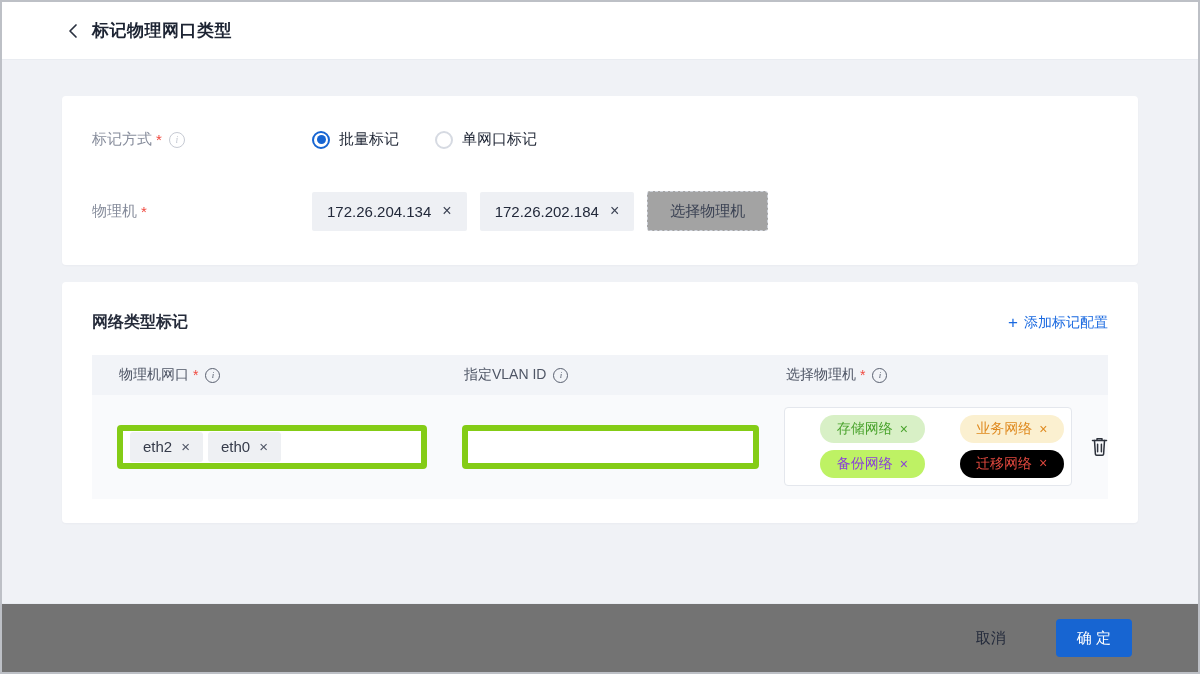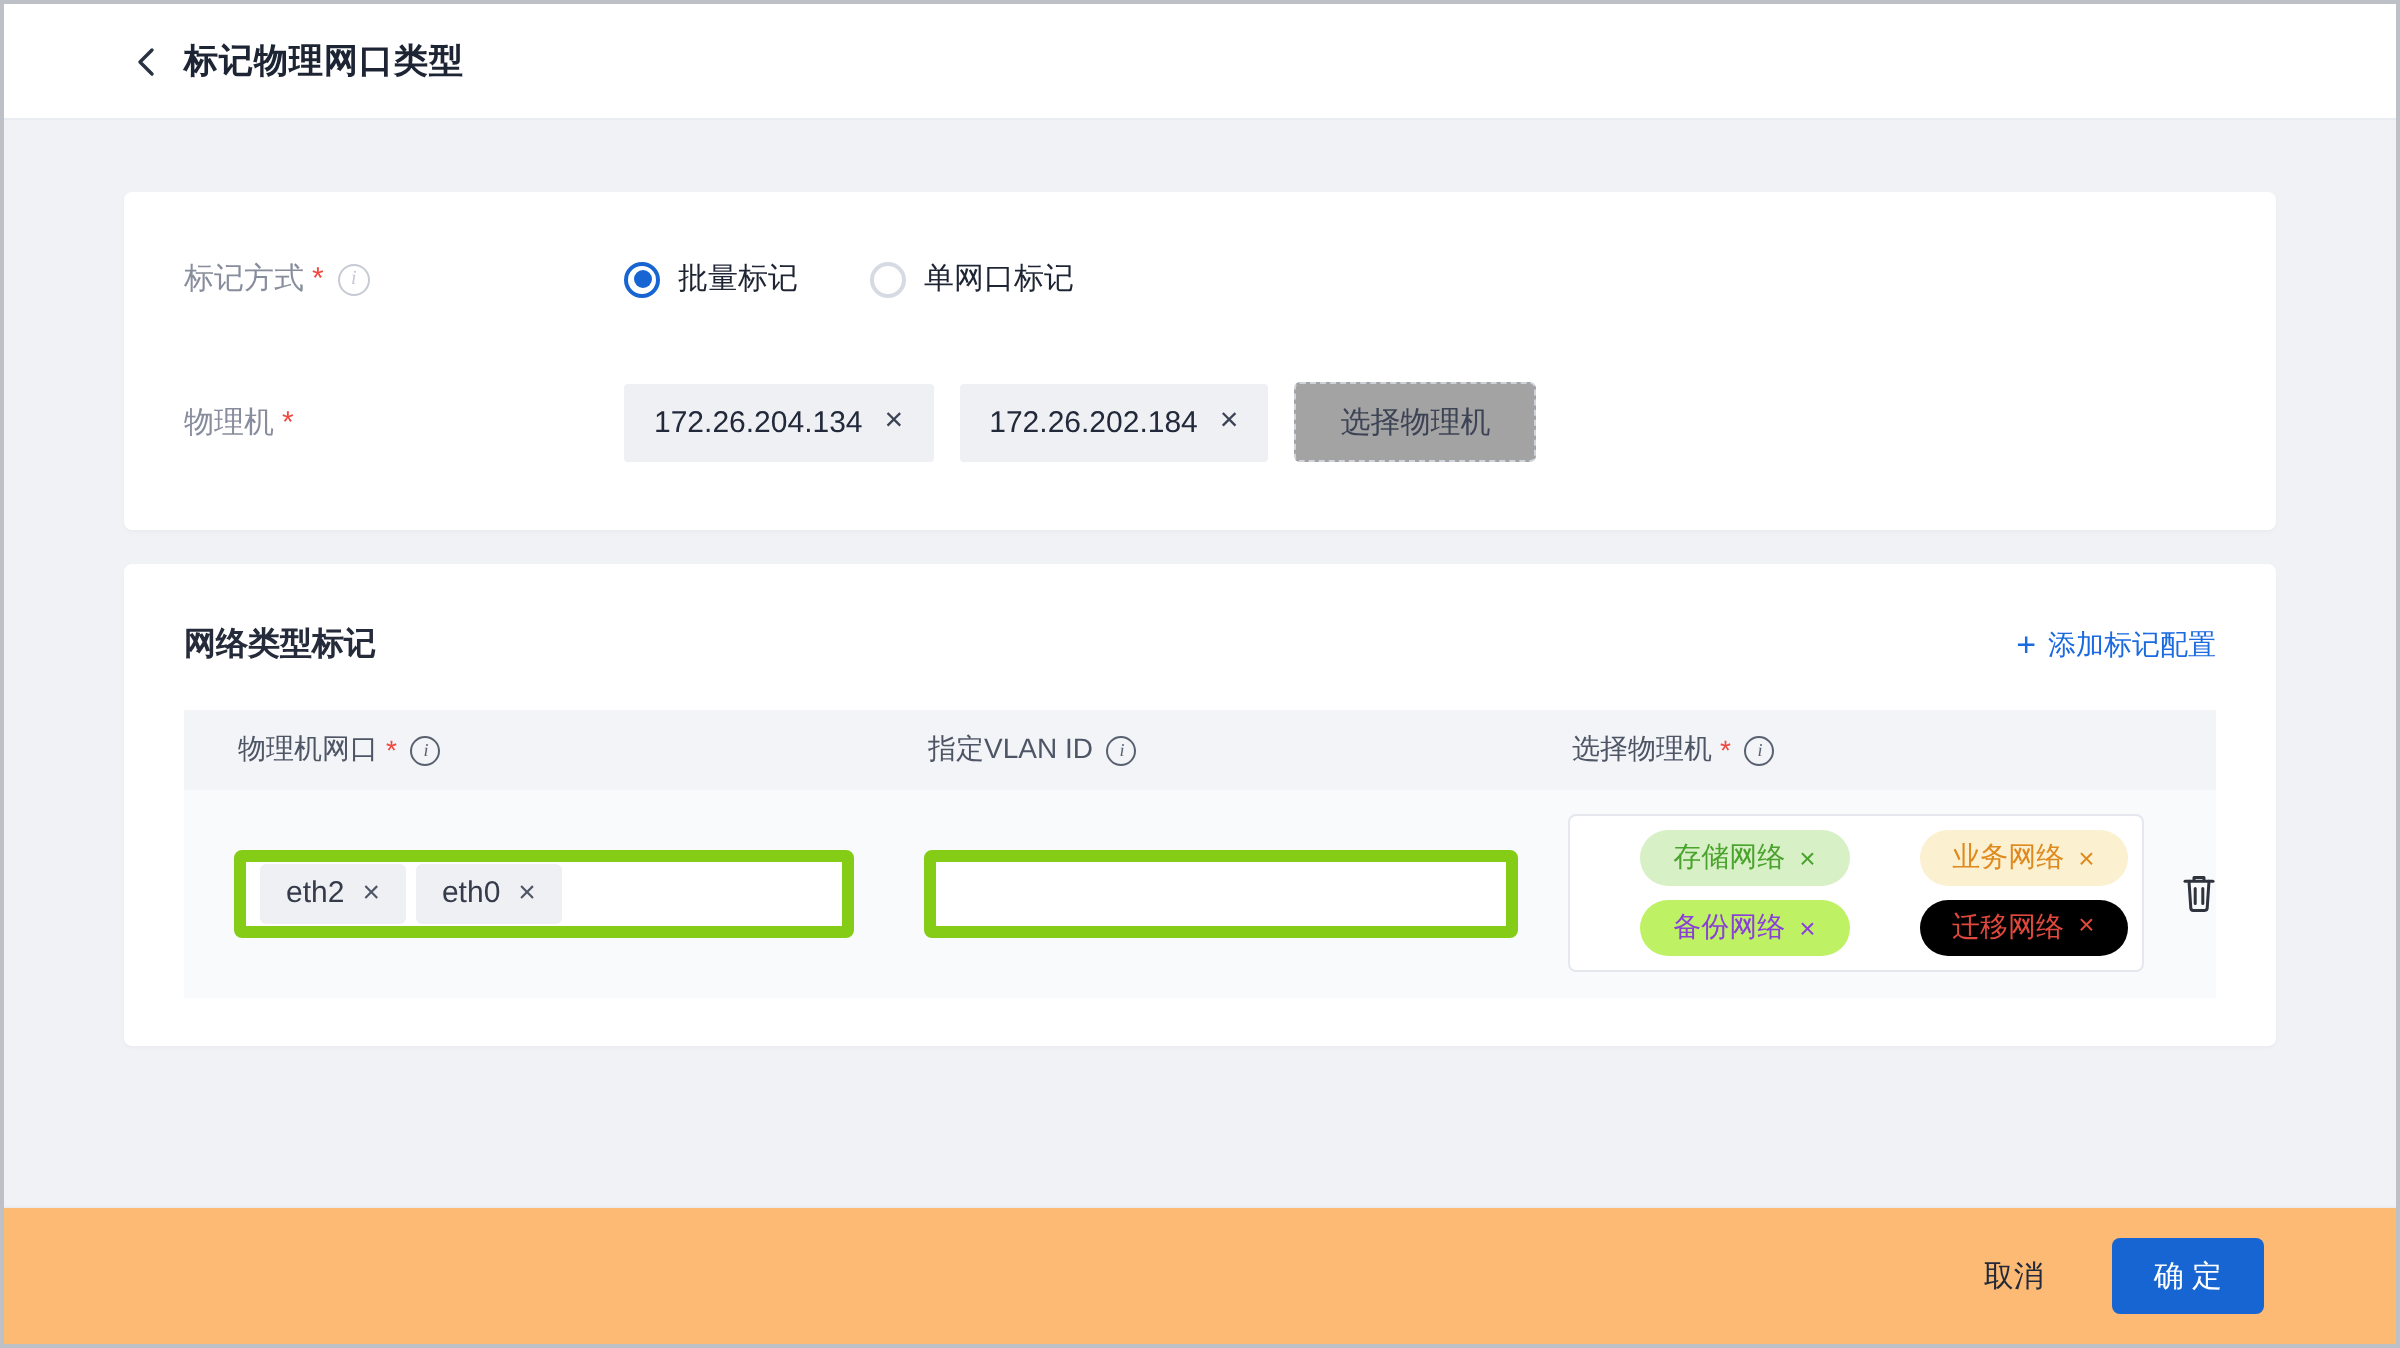--- a/index.html
+++ b/index.html
@@ -125,23 +125,23 @@
   .tag-red    { background: #000000; color: #e0483e; font-family: Liberation Mono, monospace; }
 
   .trash-btn {
     background: none; border: none; cursor: pointer;
     margin-left: 16px; display: inline-flex; align-items: center; padding: 2px;
   }
 
   
   .app-footer {
     flex: 0 0 69px; height: 69px;
-    background: #fdba74; border-top: 1px solid #e9ecf1;
+    background: #737373; border-top: 1px solid #e9ecf1;
     display: flex; align-items: center; justify-content: flex-end;
-    padding-right: 66px; gap: 34px;
+    padding-right: 66px; gap: 50px;
   }
   .text-btn {
     background: none; border: none; font-size: 15px; color: #22293a;
     cursor: pointer; font-family: inherit;
   }
   .primary-btn {
     height: 38px; padding: 0 21px;
     background: #1765d2; color: #fff; border: none; border-radius: 4px;
     font-size: 15px; cursor: pointer; font-family: inherit;
   }

